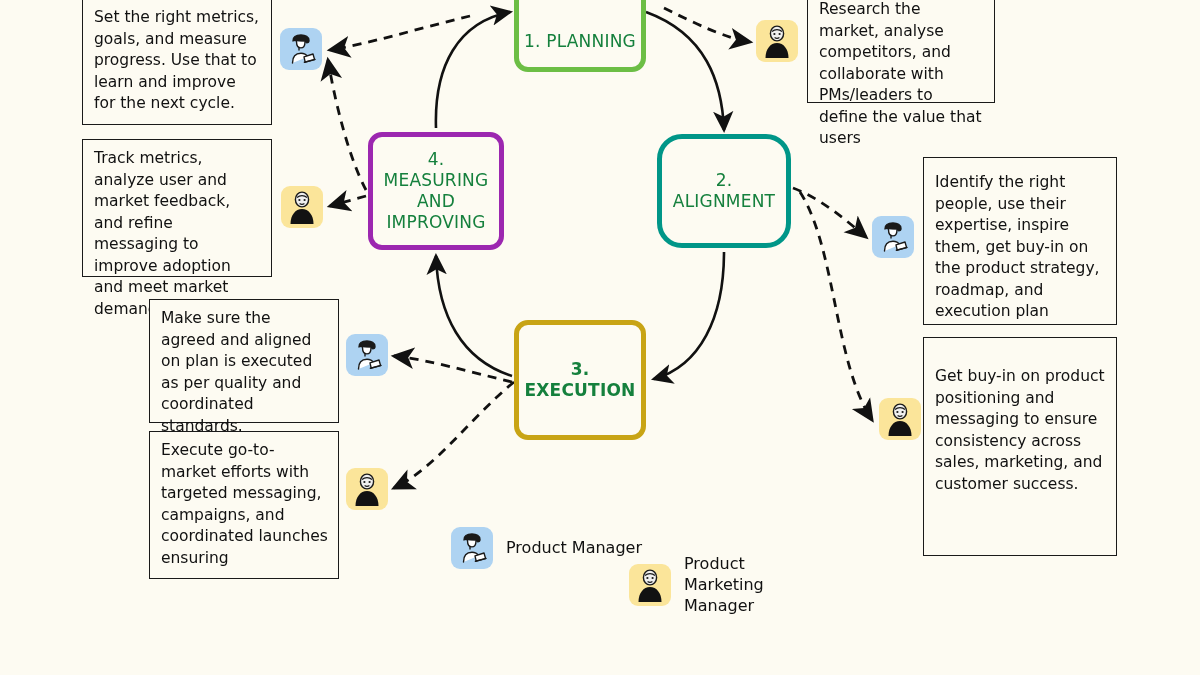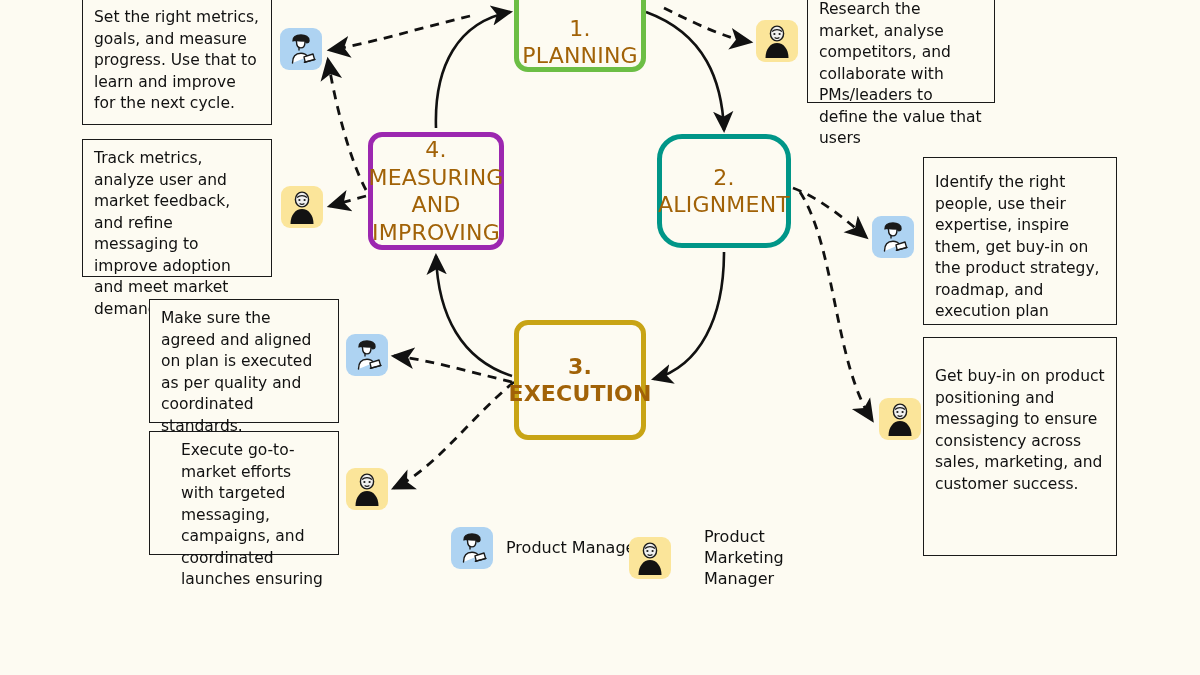--- a/index.html
+++ b/index.html
@@ -30,22 +30,22 @@
     background: #fdfbf2;
     border-width: 5px;
     border-style: solid;
     display: flex;
     align-items: center;
     justify-content: center;
     text-align: center;
     z-index: 3;
   }
   .stage .stage-label {
-    font-size: 22px;
-    color: #a16207;
+    font-size: 17px;
+    color: #15803d;
     line-height: 1.25;
     letter-spacing: .2px;
     padding: 0 4px;
   }
   .stage-planning   { left: 514px; top: -40px;  width: 132px; height: 112px; }
   .stage-alignment  { left: 657px; top: 134px;  width: 134px; height: 114px; border-radius: 25px; }
   .stage-execution  { left: 514px; top: 320px;  width: 132px; height: 120px; font-weight: bold; }
   .stage-measuring  { left: 368px; top: 132px;  width: 136px; height: 118px; }
   .stage-planning .stage-label  { position: relative; top: 26px; }
 
@@ -60,21 +60,21 @@
   .note .note-text {
     display: block;
     font-size: 15.5px;
     line-height: 1.39;
     color: #111;
     padding: 8px 10px 8px 11px;
   }
   .note-measure-top  { left: 82px;  top: -36px;  width: 190px; height: 161px; }
   .note-measure-bot  { left: 82px;  top: 139px;  width: 190px; height: 138px; }
   .note-exec-top     { left: 149px; top: 299px;  width: 190px; height: 124px; }
-  .note-exec-bot     { left: 149px; top: 431px;  width: 190px; height: 124px; padding-left: 20px; }
+  .note-exec-bot     { left: 149px; top: 431px;  width: 190px; height: 148px; }
   .note-planning     { left: 807px; top: -56px;  width: 188px; height: 159px; }
   .note-align        { left: 923px; top: 157px;  width: 194px; height: 168px; }
   .note-pmm          { left: 923px; top: 337px;  width: 194px; height: 219px; }
   .note-measure-top .note-text { padding-top: 42px; }
   .note-planning .note-text    { padding-top: 54px; }
   .note-align .note-text       { padding-top: 14px; }
   .note-pmm .note-text         { padding-top: 28px; }
 
   
   .persona {
@@ -112,21 +112,21 @@
   .legend-swatch.pmm { background: #fbe59a; }
   .legend-swatch svg { display: block; width: 42px; height: 42px; }
   .legend-label {
     margin-left: 13px;
     font-size: 16px;
     line-height: 1.32;
     color: #111;
     max-width: 140px;
   }
   .legend-pm  { left: 451px; top: 527px; }
-  .legend-pmm { left: 629px; top: 526px; gap: 20px; }
+  .legend-pmm { left: 629px; top: 553px; }
 </style>
 </head>
 <body>
 
 <div id="canvas">
 
   <svg id="edges" viewBox="0 0 1200 675">
     <defs>
       <marker id="ah" markerWidth="9" markerHeight="9" refX="7.2" refY="4.5" orient="auto">
         <path d="M0,0.6 L8.4,4.5 L0,8.4 L2.1,4.5 Z" fill="#111"></path>

